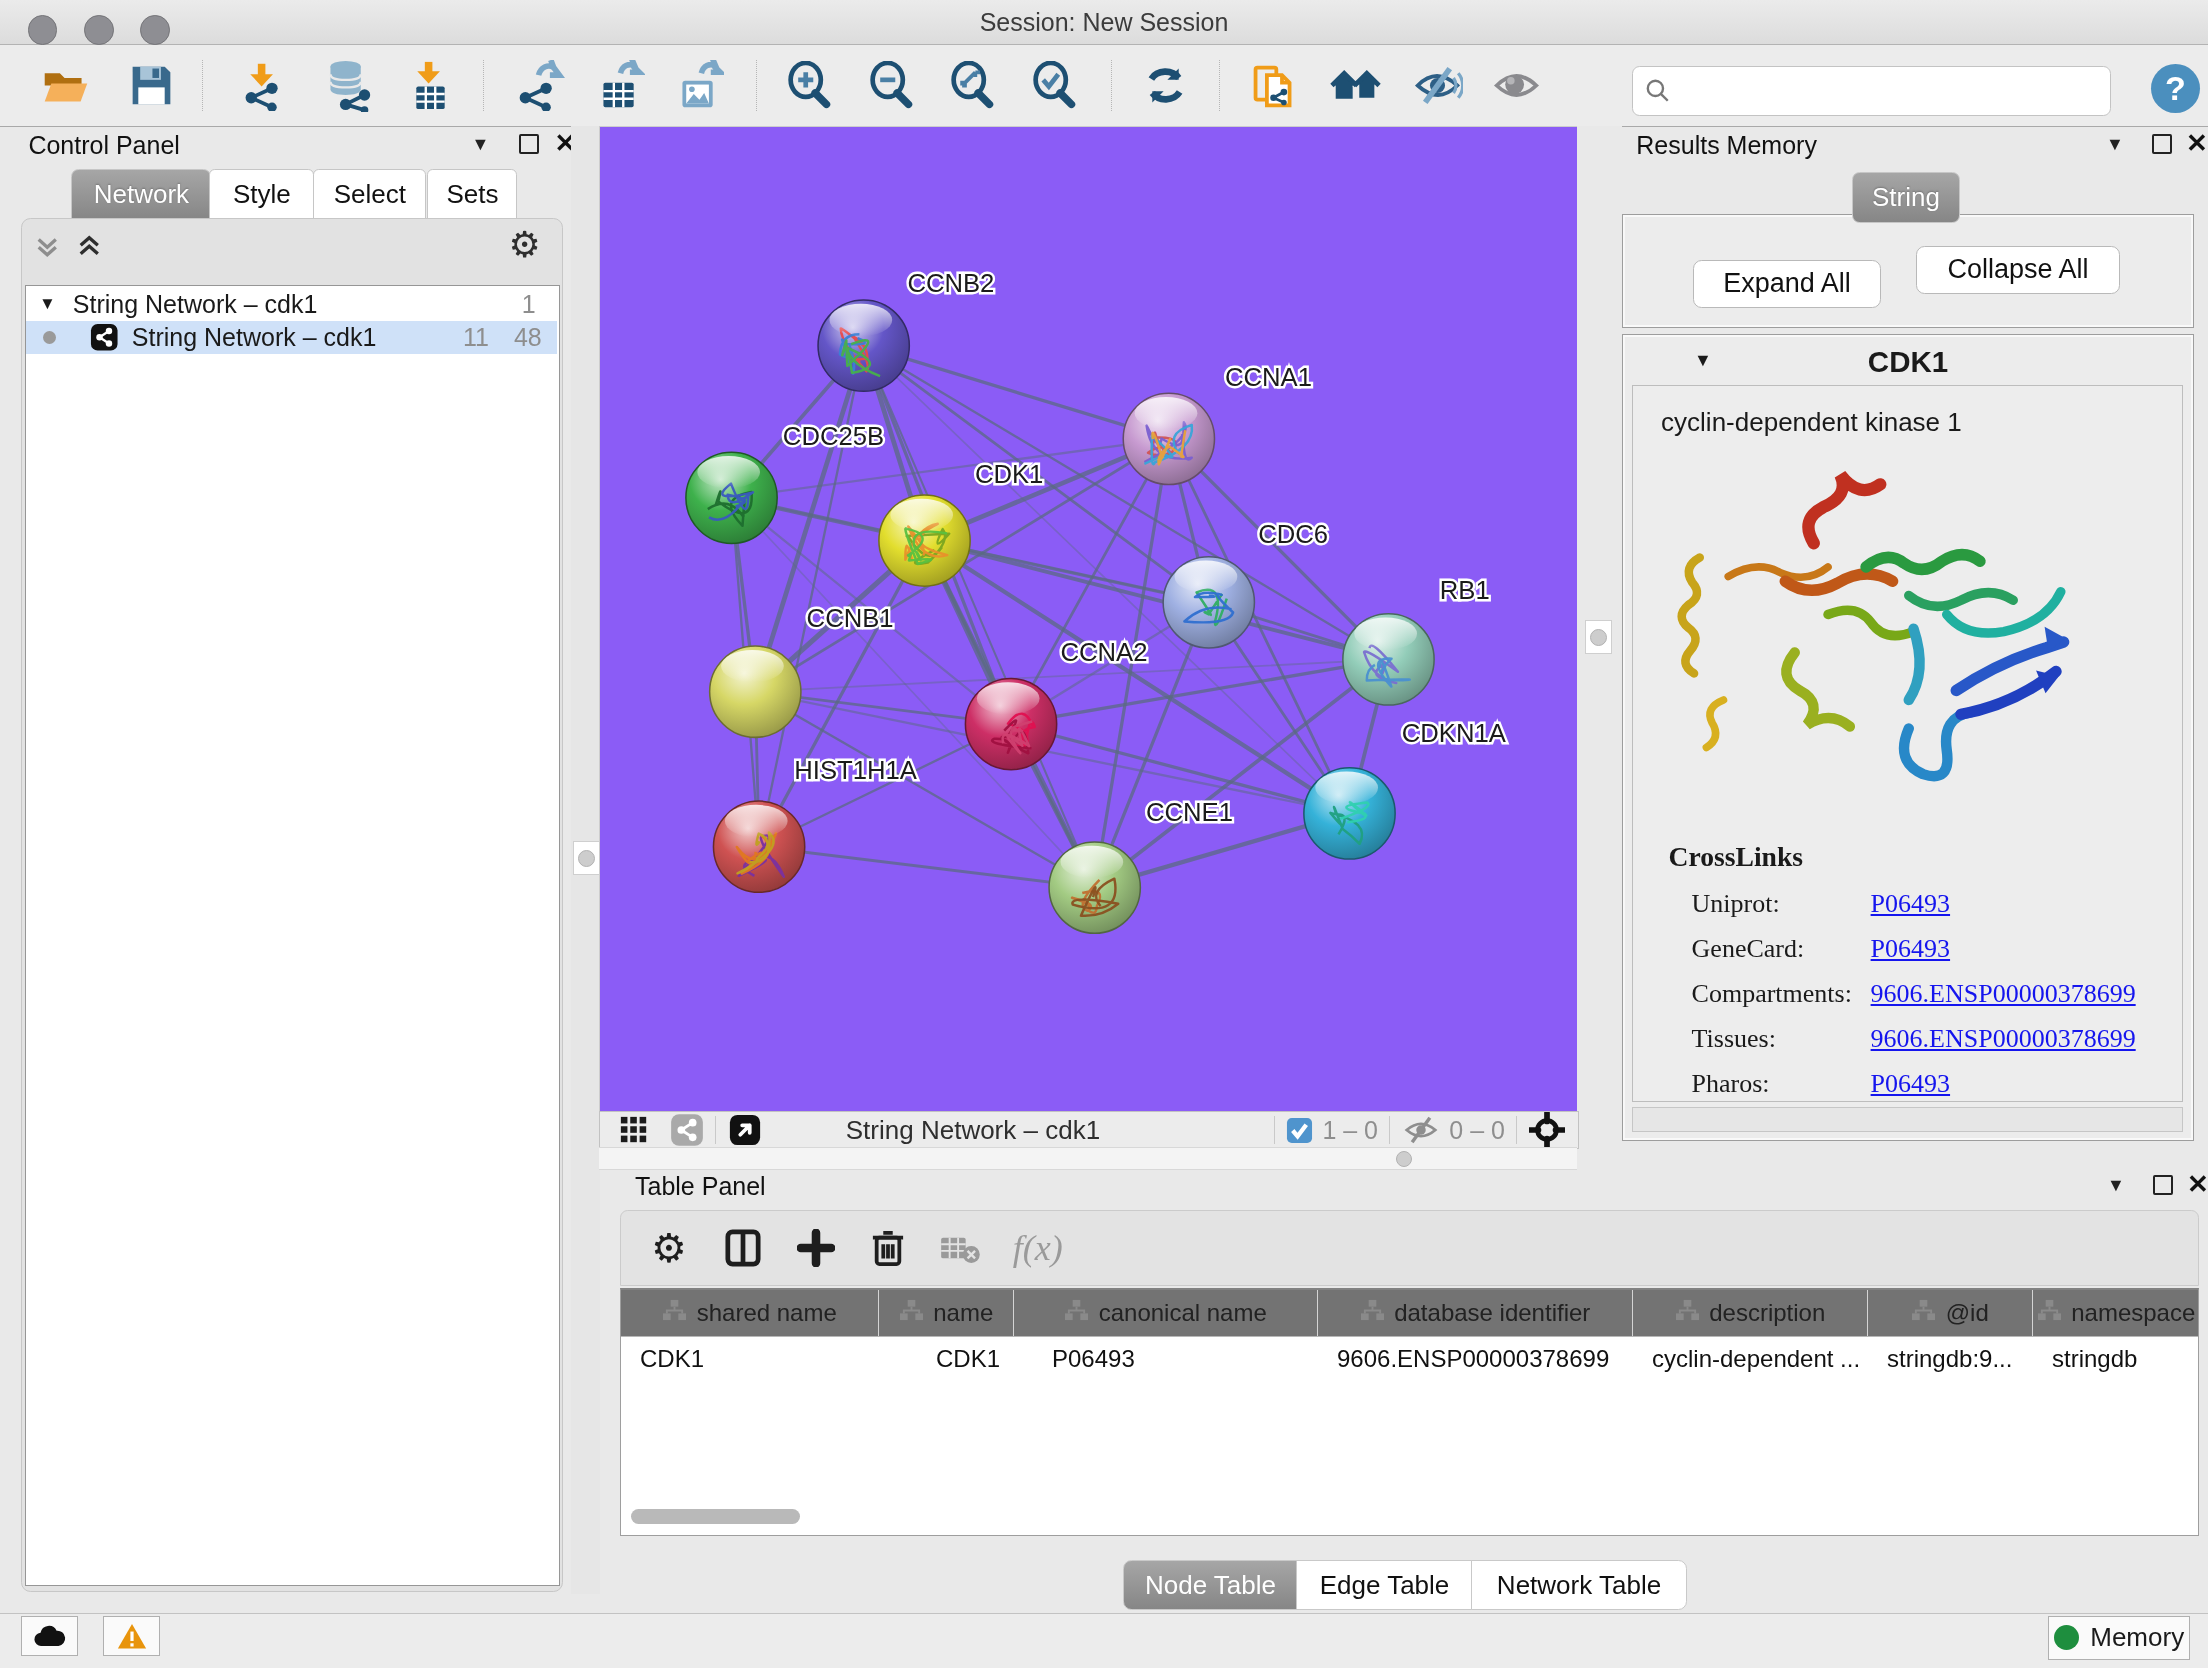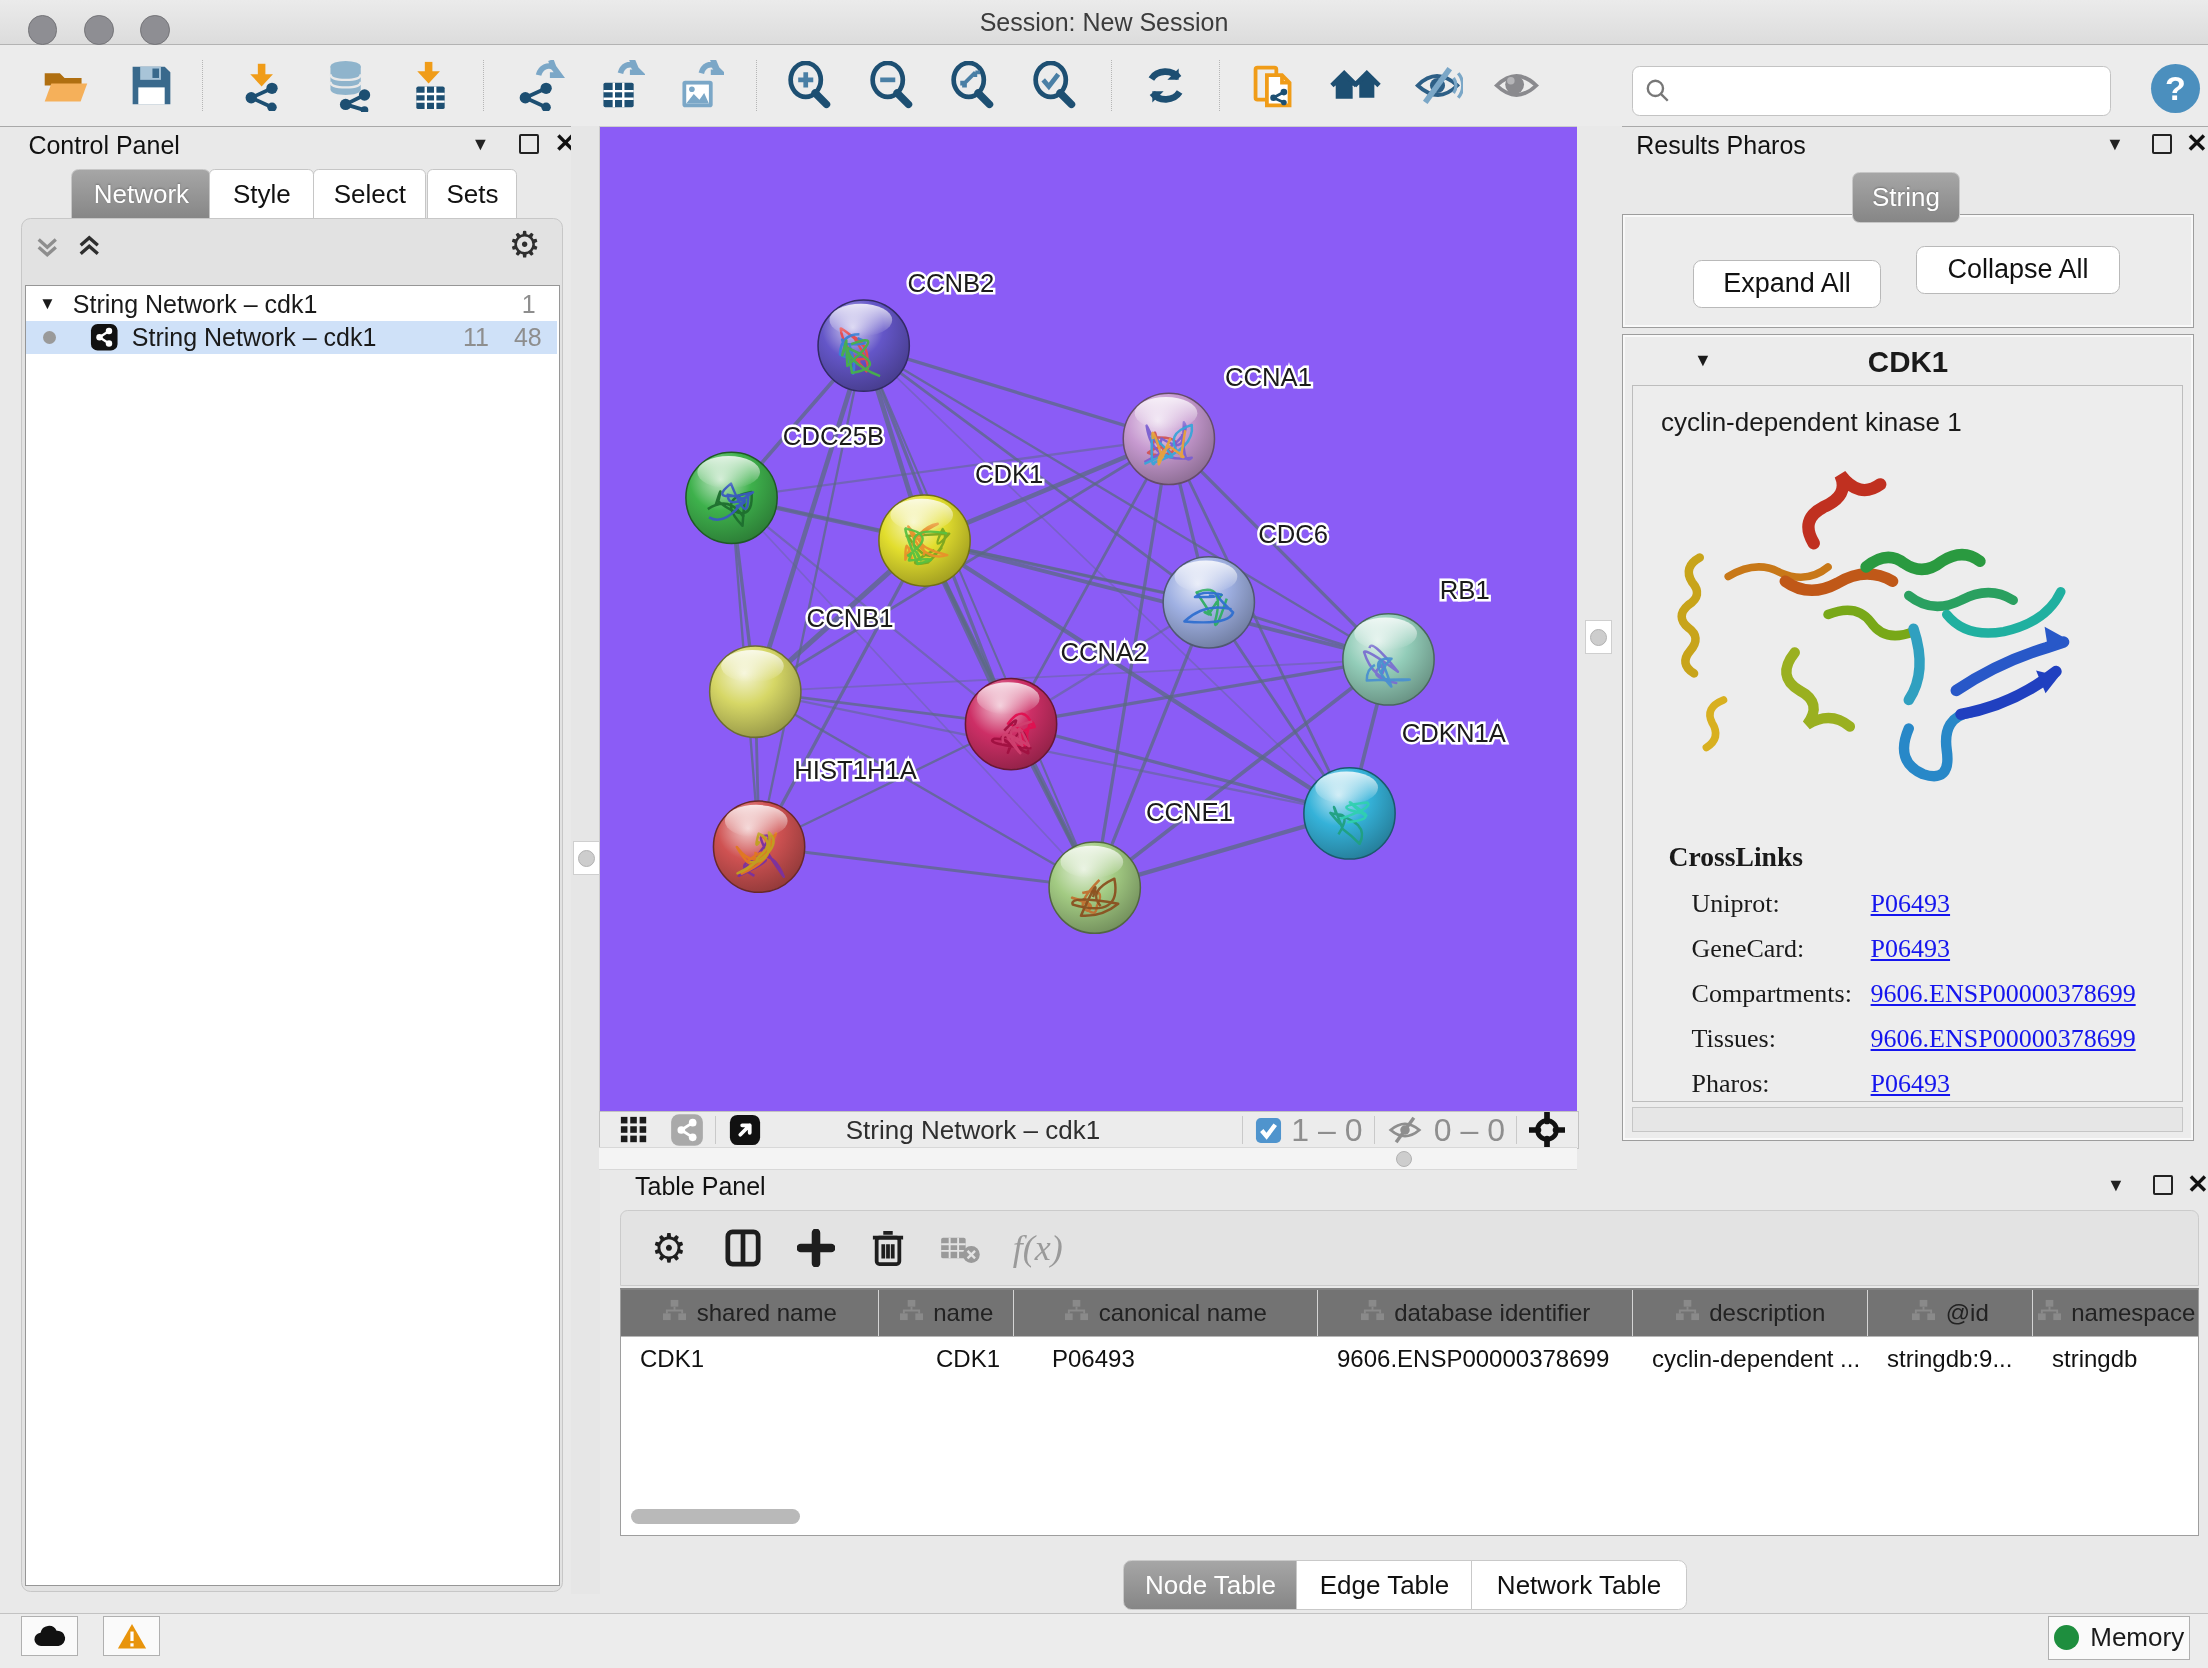--- a/index.html
+++ b/index.html
@@ -28,21 +28,21 @@
   #ctl-groupbox{left:21px;top:219px;width:540px;height:1372px;background:#e2e2e2;border:1px solid #c7c7c7;border-radius:9.5px}
   #net-tree{left:25px;top:285px;width:533px;height:1299px;background:#fff;border:1px solid #969696}
   .tree-row{position:absolute;left:0;width:531px;height:33px;display:flex;align-items:center;font-size:25px}
   .gray-num{color:#8e8e8e}
   
   #canvas{left:599px;top:126px;width:978px;height:984px;background:#8b5cf6;border:1px solid #cdcdcd}
   .netlabel{font-size:27px;fill:#1b1b1b;font-family:"Liberation Sans",sans-serif}
   #canvas-bar{left:599px;top:1111px;width:978px;height:36px;background:#ececec;border:1px solid #c2c2c2;display:flex;align-items:center}
   .cbar-sep{width:0;height:28.5px;border-left:1px solid #c9c9c9;margin:0 11.4px}
   #canvas-bar .title{font-size:26px;color:#2e2e2e}
-  #canvas-bar .cnt{font-size:32px;color:#8e8e8e;margin-left:9.5px}
+  #canvas-bar .cnt{font-size:25px;color:#8e8e8e;margin-left:9.5px}
   
   .grip-box{background:#fff;border:1px solid #cfcfcf;display:flex;align-items:center;justify-content:center}
   .grip-dot{border-radius:50%;background:#cdcdcd;border:1px solid #b2b2b2}
   
   .etched{background:#ececec;border:1.9px solid #9d9d9d;box-shadow:inset 0 0 0 1.9px #f9f9f9}
   .rbtn{position:absolute;height:46px;line-height:44px;text-align:center;background:#fff;border:1px solid #b9b9b9;border-radius:8.6px;font-size:27px;color:#111}
   .xlink{color:#1515ee;text-decoration:underline}
   .serif{font-family:"Liberation Serif",serif}
   
   #tbl-toolbar{left:620px;top:1210px;width:1577px;height:74px;background:#e3e3e3;border:1px solid #cbcbcb;border-radius:7.6px 7.6px 0 0;display:flex;align-items:center}
@@ -537,21 +537,21 @@
       <path d="M19 1 v9 M19 28 v9 M1 19 h9 M28 19 h9" stroke="#111" stroke-width="6" stroke-linecap="round"></path>
     </svg>
   </div>
 </div>
 
 <div class="abs" style="left:599px;top:1147px;width:978px;height:21px;background:#f4f4f4;border-top:1px solid #d8d8d8;border-bottom:1px solid #d8d8d8">
   <div class="grip-dot abs" style="left:797px;top:2.9px;width:14.3px;height:14.3px"></div>
 </div>
 
 <div class="abs" style="left:1622px;top:126px;width:587px;height:1020px">
-  <div class="abs panel-title" style="left:14.3px;top:4.8px">Results Pharos</div>
+  <div class="abs panel-title" style="left:14.3px;top:4.8px">Results Memory</div>
   <div class="abs win-ctl-tri" style="left:484px;top:7.6px">▼</div>
   <div class="abs win-ctl-box" style="left:530px;top:7.6px"></div>
   <div class="abs win-ctl-x" style="left:564px;top:7.6px">✕</div>
 
   <div class="abs etched" style="left:0;top:88px;width:570px;height:112px"></div>
   <div class="tabbtn sel" style="left:230px;top:46px;width:106px;border-radius:7.6px;z-index:3">String</div>
   <div class="rbtn" style="left:71px;top:134px;width:186px">Expand All</div>
   <div class="rbtn" style="left:294px;top:120px;width:202px">Collapse All</div>
 
   <div class="abs etched" style="left:0;top:208px;width:570px;height:805px">

